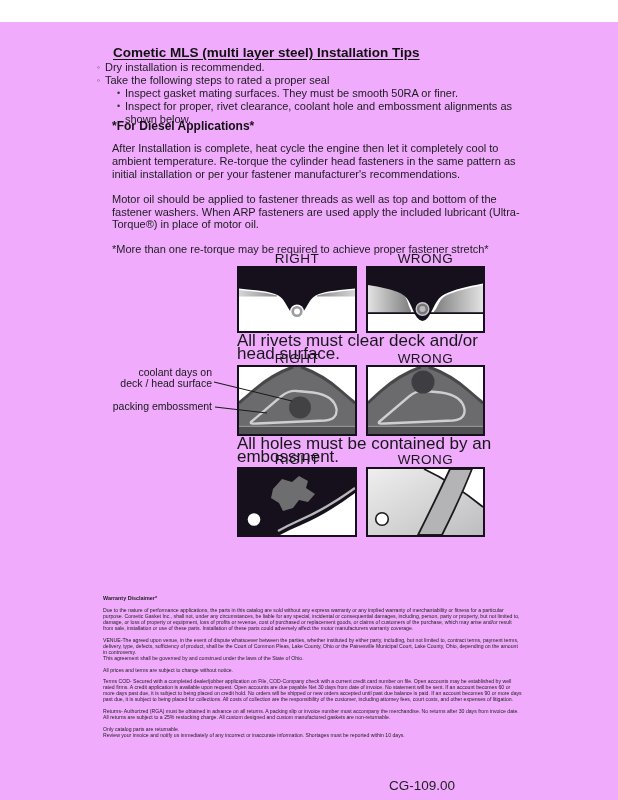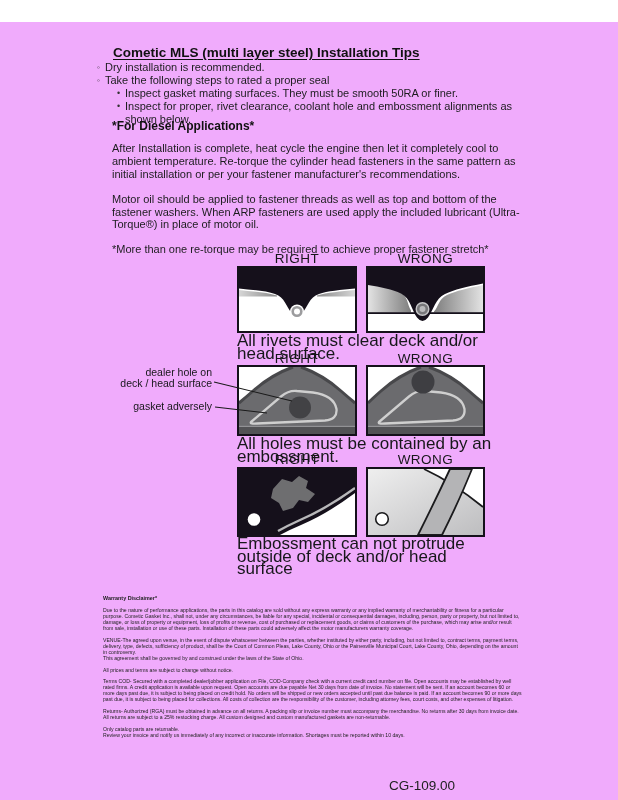--- a/index.html
+++ b/index.html
@@ -117,23 +117,23 @@
       <circle cx="56.5" cy="43" r="4.3" fill="#b9b9bb" stroke="#77777a" stroke-width="2.6"></circle>
       <rect x="1" y="1" width="117" height="65" fill="none" stroke="#15101b" stroke-width="2"></rect>
     </svg>
   </div>
 
   <div class="fig-caption" style="top:313px;">All rivets must clear deck and/or head surface.</div>
 
   <div class="fig-label" style="left:237px;top:329px;width:120px;">RIGHT</div>
   <div class="fig-label" style="left:366px;top:329px;width:119px;">WRONG</div>
 
-  <div class="ann" style="top:345px;">dealer hole on</div>
+  <div class="ann" style="top:345px;">coolant days on</div>
   <div class="ann" style="top:356px;">deck / head surface</div>
-  <div class="ann" style="top:379px;">gasket adversely</div>
+  <div class="ann" style="top:379px;">packing embossment</div>
 
   <div class="fig-box" style="left:237px;top:343px;">
     <svg width="120" height="71" viewBox="0 0 120 71">
       <rect x="1" y="1" width="118" height="69" fill="#ffffff"></rect>
       <rect x="2" y="2" width="116" height="67" fill="#6b6b6e"></rect>
       <path d="M2,2 L56,2 Q34,10 16,26 Q8,33 2,38 Z" fill="#ffffff"></path>
       <path d="M118,2 L64,2 Q86,10 104,26 Q112,33 118,38 Z" fill="#ffffff"></path>
       <path d="M56,2 Q34,10 16,26 Q8,33 2,38" fill="none" stroke="#48484b" stroke-width="3"></path>
       <path d="M64,2 Q86,10 104,26 Q112,33 118,38" fill="none" stroke="#48484b" stroke-width="3"></path>
       <rect x="2" y="60.8" width="116" height="1.2" fill="#929295"></rect>
@@ -186,21 +186,20 @@
       </defs>
       <rect x="1" y="1" width="117" height="68" fill="url(#r3g)"></rect>
       <path d="M58,2 H117 V40 Q86,15 58,2 Z" fill="#ffffff"></path>
       <path d="M58,2 Q86,15 117,40" fill="none" stroke="#1b1b1d" stroke-width="1.8"></path>
       <path d="M84,2 Q70,32 52,68 L76,68 Q94,32 106,2 Z" fill="#b4b4b6" stroke="#1b1b1d" stroke-width="1.8"></path>
       <circle cx="16" cy="52" r="6.3" fill="#ffffff" stroke="#1b1b1d" stroke-width="1.6"></circle>
       <rect x="1" y="1" width="117" height="68" fill="none" stroke="#15101b" stroke-width="2"></rect>
     </svg>
   </div>
 
-  <div class="fig-caption" style="top:516px;width:255px;">Embossment can not protrude outside of deck and/or head surface</div>
 
   <svg class="leaders" width="618" height="800" viewBox="0 0 618 800">
     <line x1="214" y1="360" x2="292" y2="379" stroke="#1a1a1a" stroke-width="1.1"></line>
     <line x1="215" y1="385" x2="267" y2="391" stroke="#1a1a1a" stroke-width="1.1"></line>
   </svg>
 
   <div class="legal">
     <p class="lh">Warranty Disclaimer*</p>
     <p>Due to the nature of performance applications, the parts in this catalog are sold without any express warranty or any implied warranty of merchantability or fitness for a particular purpose.  Cometic Gasket Inc., shall not, under any circumstances, be liable for any special, incidental or consequential damages, including, person, party or property, but not limited to, damage, or loss of property or equipment, loss of profits or revenue, cost of purchased or replacement goods, or claims of customers of the purchase, which may arise and/or result from sale, installation or use of these parts.  Installation of these parts could adversely affect the motor manufacturers warranty coverage.</p>
     <div class="grp">

